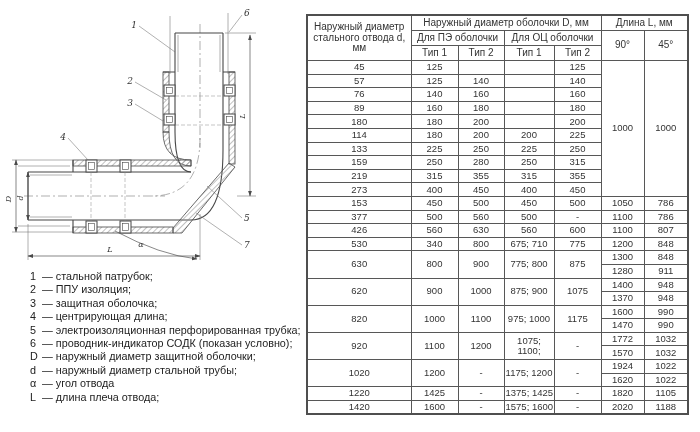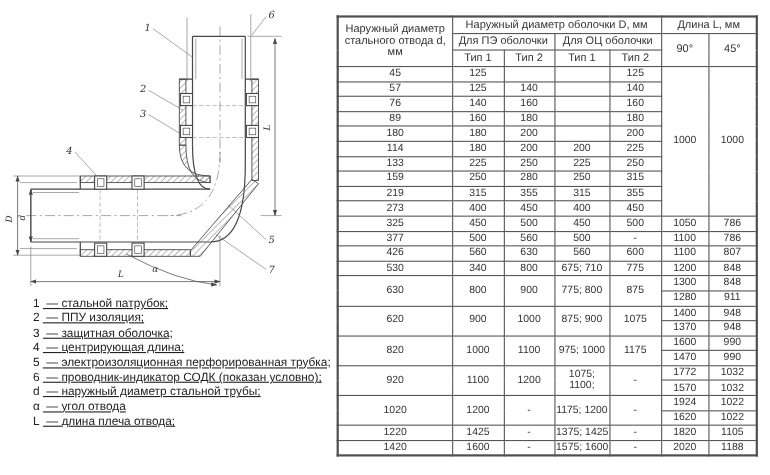--- a/index.html
+++ b/index.html
@@ -12,21 +12,21 @@
   .cl{stroke:#7a7a7a;stroke-width:.6;stroke-dasharray:9 3 2 3;fill:none}
   .dash{stroke:#8a8a8a;stroke-width:.5;stroke-dasharray:4 2;fill:none}
   .dim{stroke:#555;stroke-width:.7;fill:none}
   .wall{fill:url(#hatch);stroke:#474747;stroke-width:.8}
   .sup{fill:#fff;stroke:#474747;stroke-width:1}
   .sup2{fill:none;stroke:#474747;stroke-width:.6}
   .dtext{fill:#333;font-family:"DejaVu Serif",serif;font-style:italic;font-size:9px;}
   .dsmall{fill:#333;font-family:"DejaVu Serif",serif;font-style:italic;font-size:8px;}
   
   .legend{position:absolute;left:30px;top:270px;width:290px;font-size:10.8px;
-          line-height:13.4px;color:#222;white-space:nowrap;text-decoration:underline;}
+          line-height:13.4px;color:#222;white-space:nowrap;}
   .legend-line{height:13.4px;}
   .lkey{display:inline-block;min-width:9px;}
   
   .spec{position:absolute;left:306px;top:14px;width:381px;border-collapse:collapse;
         table-layout:fixed;border:2px solid #4f4f4f;}
   .spec th,.spec td{border:1px solid #575757;text-align:center;vertical-align:middle;
         padding:0 1px;line-height:1.08;color:#333;}
   .spec th{font-size:10px;font-weight:400;height:14px;}
   .spec td{font-size:9.5px;font-weight:400;height:12.6px;white-space:nowrap;}
   .spec td.wrap{white-space:normal;}
@@ -145,20 +145,21 @@
     </svg>
   </div>
 
   <div class="legend">
       <div class="legend-line"><span class="lkey">1</span> — <span>стальной патрубок;</span></div>
       <div class="legend-line"><span class="lkey">2</span> — <span>ППУ изоляция;</span></div>
       <div class="legend-line"><span class="lkey">3</span> — <span>защитная оболочка;</span></div>
       <div class="legend-line"><span class="lkey">4</span> — <span>центрирующая длина;</span></div>
       <div class="legend-line"><span class="lkey">5</span> — <span>электроизоляционная перфорированная трубка;</span></div>
       <div class="legend-line"><span class="lkey">6</span> — <span>проводник-индикатор СОДК (показан условно);</span></div>
+      <div class="legend-line"><span class="lkey">D</span> — <span>наружный диаметр защитной оболочки;</span></div>
       <div class="legend-line"><span class="lkey">d</span> — <span>наружный диаметр стальной трубы;</span></div>
       <div class="legend-line"><span class="lkey">α</span> — <span>угол отвода</span></div>
       <div class="legend-line"><span class="lkey">L</span> — <span>длина плеча отвода;</span></div>
     </div>
 
   <table class="spec">
     <colgroup>
       <col style="width:104px">
         <col style="width:47px">
         <col style="width:46px">
@@ -253,21 +254,21 @@
           <td>355</td>
         </tr>
         <tr>
           <td>273</td>
           <td>400</td>
           <td>450</td>
           <td>400</td>
           <td>450</td>
         </tr>
         <tr>
-          <td>325</td>
+          <td>153</td>
           <td>450</td>
           <td>500</td>
           <td>450</td>
           <td>500</td>
           <td>1050</td>
           <td>786</td>
         </tr>
         <tr>
           <td>377</td>
           <td>500</td>

